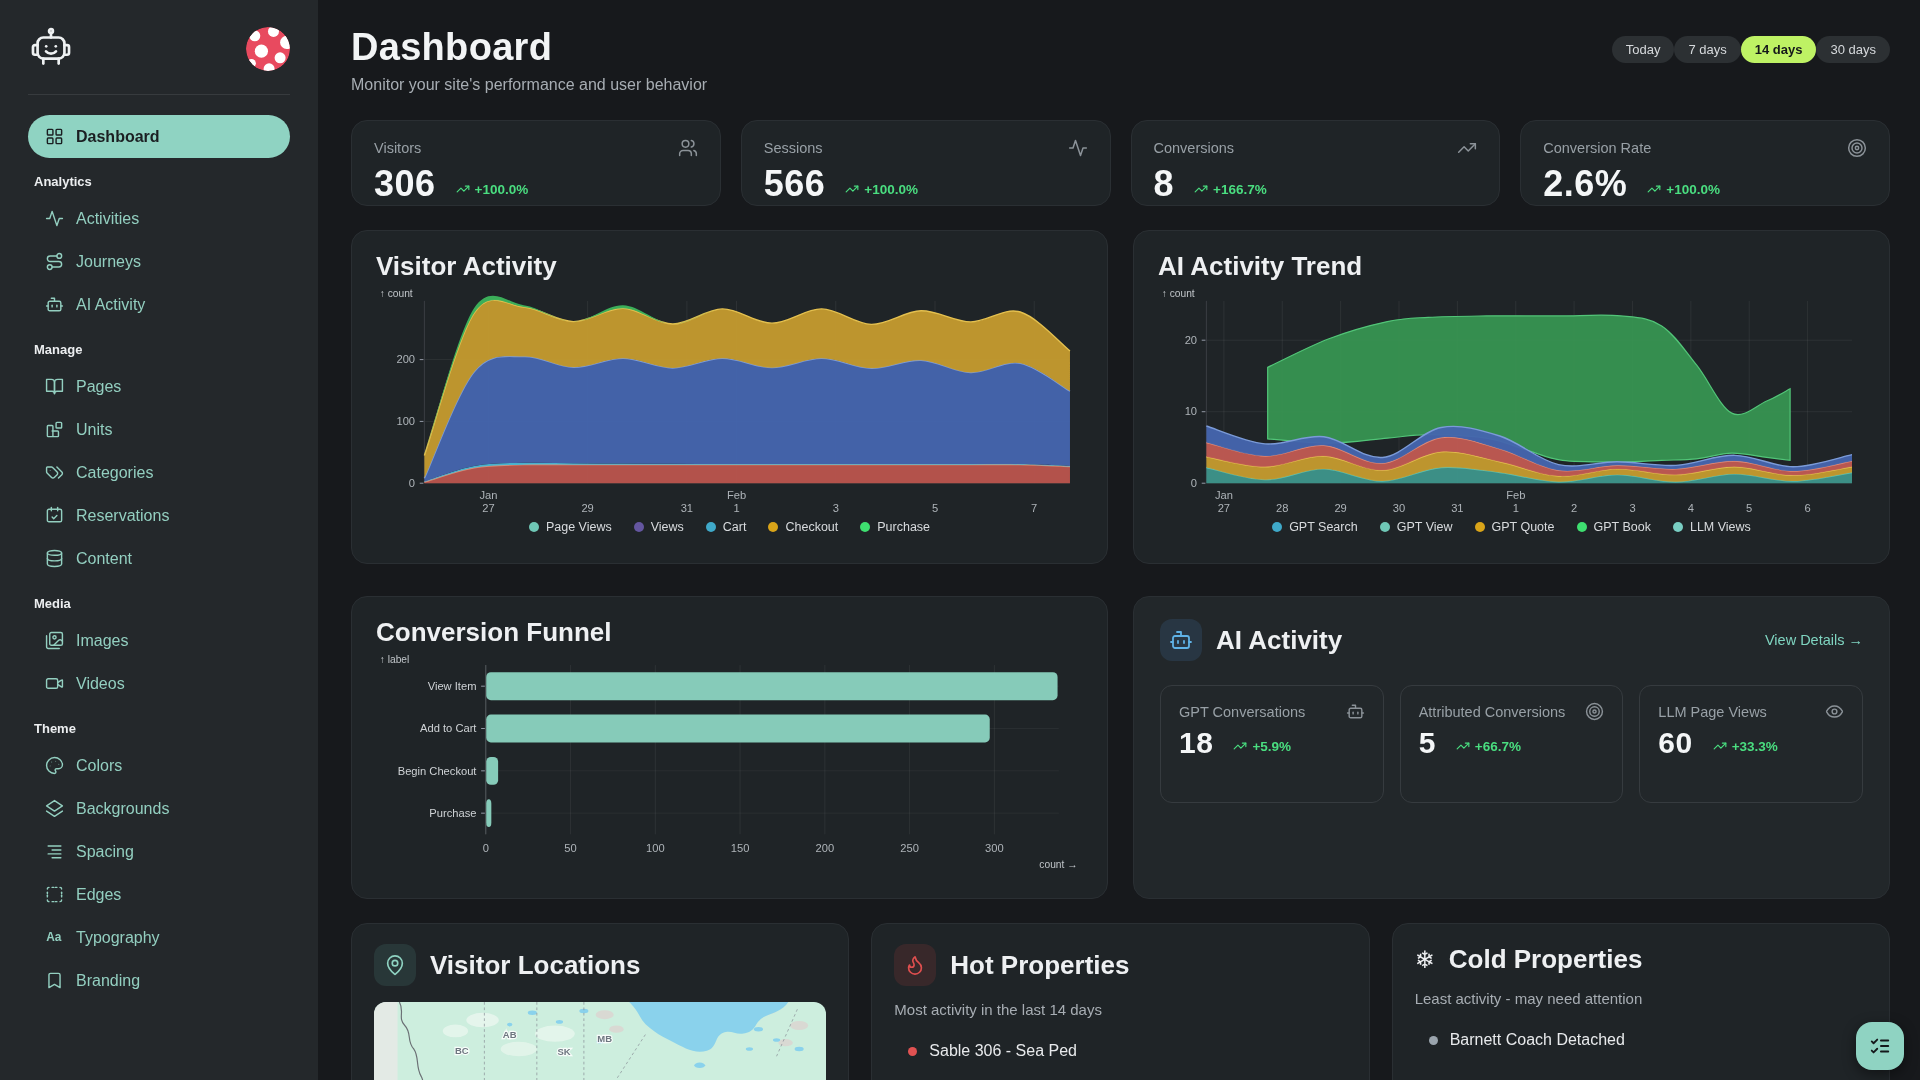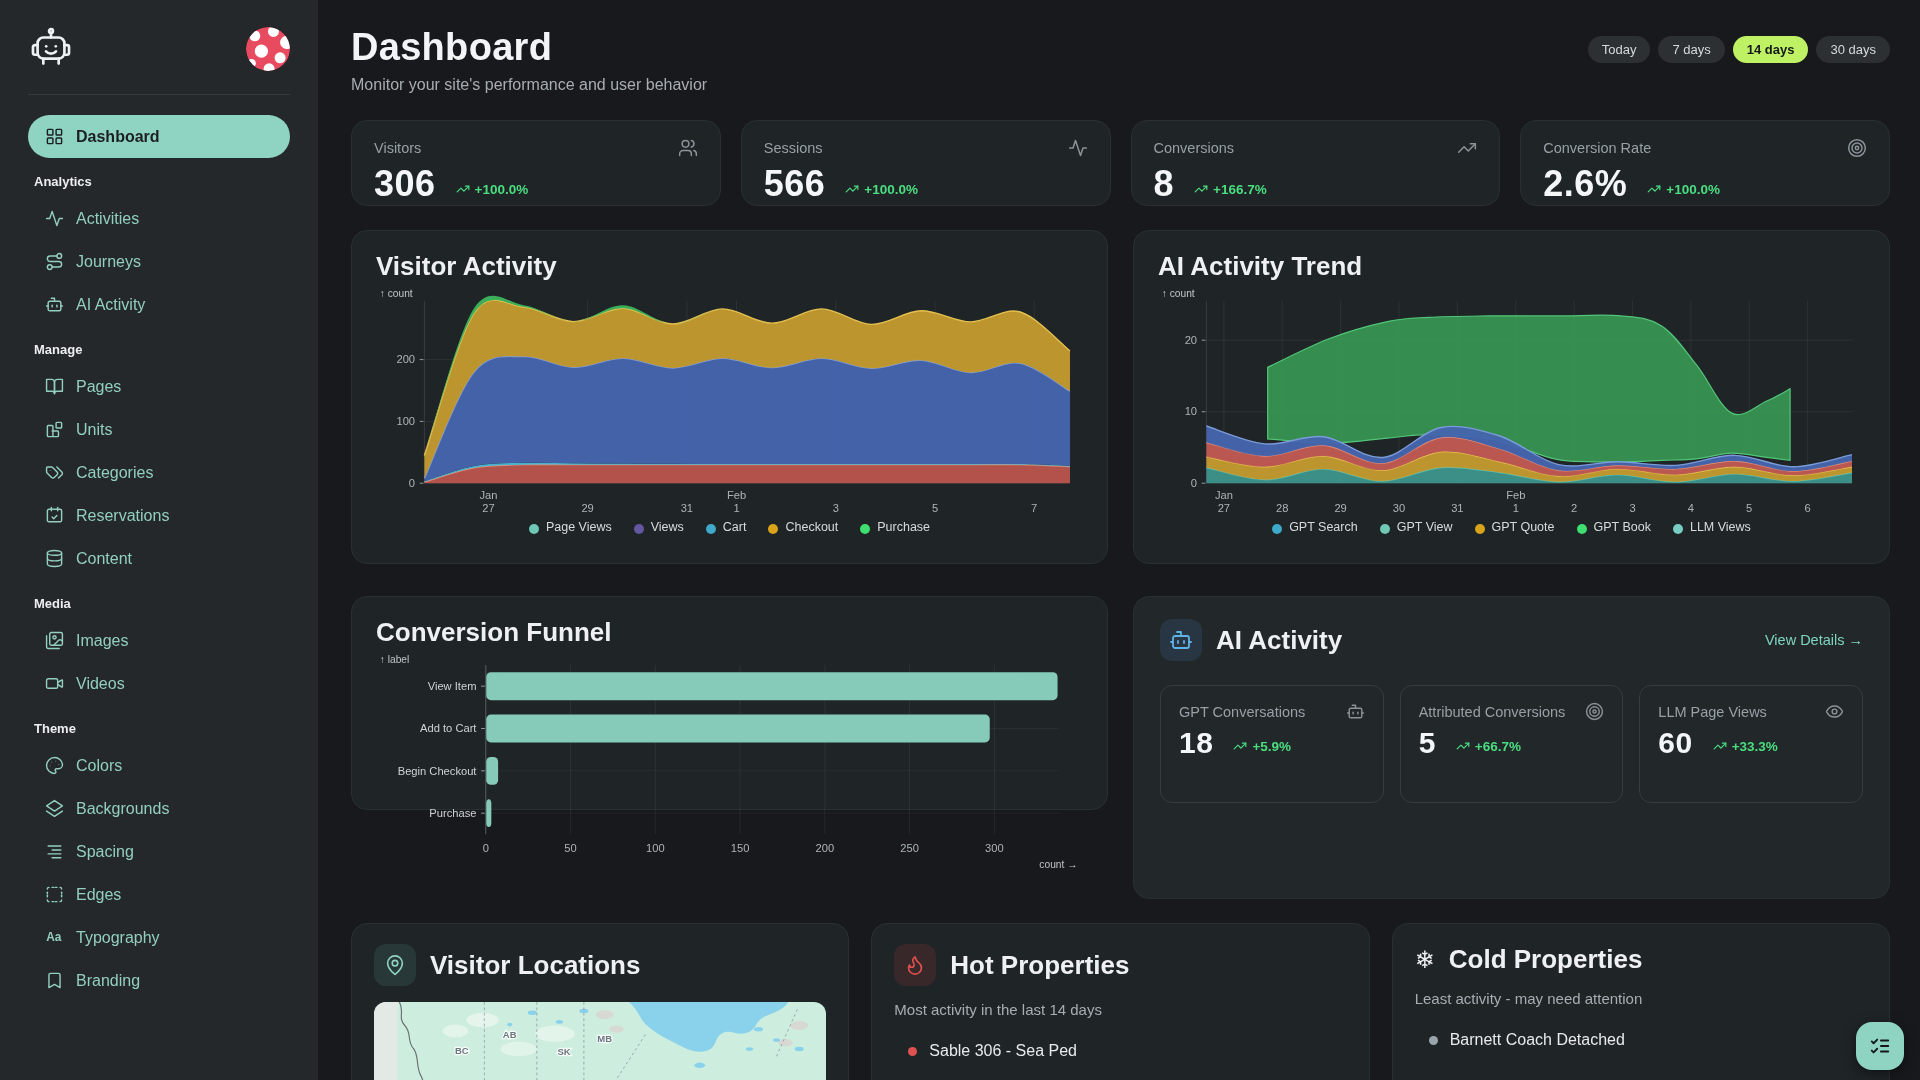--- a/index.html
+++ b/index.html
@@ -18,44 +18,44 @@
     border-radius:999px; color:#93cfc0; font-size:16px; cursor:pointer; }
   .side-item.active { background:#8fd3c2; color:#1b1f22; font-weight:700; }
   .side-ic { display:flex; }
   .side-heading { font-size:13px; font-weight:700; color:#eceef0; padding:16px 6px 8px; }
 
   
   .main { flex:1; padding:26px 30px 0 33px; }
   .header-row { display:flex; justify-content:space-between; align-items:flex-start; }
   .page-title { font-size:38px; font-weight:800; color:#f2f4f5; letter-spacing:.3px; }
   .page-sub { margin-top:7px; font-size:16px; color:#a7adb3; }
-  .ranges { display:flex; gap:8px; margin-top:10px; }
+  .ranges { display:flex; margin-top:10px; }
   .pill { border:none; border-radius:999px; background:#2c3033; color:#d6d9dc; font-size:13px;
     padding:6px 14px; font-family:inherit; cursor:pointer; }
   .pill.active { background:#bef264; color:#15181a; font-weight:700; }
 
   .stats-row { display:grid; grid-template-columns:repeat(4,1fr); gap:20px; margin-top:26px; }
   .card { background:#1f2427; border:1px solid #2a2f33; border-radius:16px; }
   .stat-card { height:86px; padding:17px 22px; }
   .stat-head { display:flex; justify-content:space-between; align-items:center; color:#98a0a6; font-size:14.5px; }
   .stat-icon { color:#8b9298; display:flex; }
   .stat-value-row { display:flex; align-items:baseline; gap:20px; margin-top:5px; }
   .stat-value { font-size:36px; font-weight:800; color:#f4f6f7; letter-spacing:.5px; }
   .trend { color:#4ade80; font-size:13.5px; font-weight:700; display:inline-flex; align-items:center; gap:5px; }
 
   .charts-row { display:grid; grid-template-columns:1fr 1fr; gap:25px; margin-top:24px; }
   .chart-card { height:334px; padding:20px 24px; }
   .chart-title { font-size:26px; font-weight:700; color:#eef0f2; }
   .chart-svg { width:100%; display:block; margin-top:4px; }
   .legend { display:flex; justify-content:center; gap:22px; margin-top:0; }
-  .legend-item { display:flex; align-items:flex-end; gap:7px; font-size:12.5px; color:#d8dbde; cursor:pointer; }
+  .legend-item { display:flex; align-items:center; gap:7px; font-size:12.5px; color:#d8dbde; cursor:pointer; }
   .legend-dot { width:10px; height:10px; border-radius:50%; }
 
   .funnel-row { display:grid; grid-template-columns:1fr 1fr; gap:25px; margin-top:32px; }
-  .funnel-card { height:214px; padding:20px 24px; }
+  .funnel-card { height:303px; padding:20px 24px; }
   .ai-card { height:303px; padding:22px 26px; background:#22272a; }
   .ai-head { display:flex; align-items:center; gap:14px; }
   .icon-box { width:42px; height:42px; border-radius:12px; display:flex; align-items:center; justify-content:center; }
   .ai-icon-box { background:rgba(77,150,220,.14); color:#5fb2e6; }
   .ai-title { font-size:26px; font-weight:700; flex:1; color:#eef0f2; }
   .view-details { color:#7fd4c0; font-size:14.5px; cursor:pointer; background:none; border:none; font-family:inherit;text-align:center; }
   .ai-cards { display:grid; grid-template-columns:repeat(3,1fr); gap:16px; margin-top:24px; }
   .ai-sub { border:1px solid #363b3f; border-radius:12px; padding:16px 18px; height:118px; background:transparent; }
   .ai-sub .stat-value { font-size:30px; }
 

